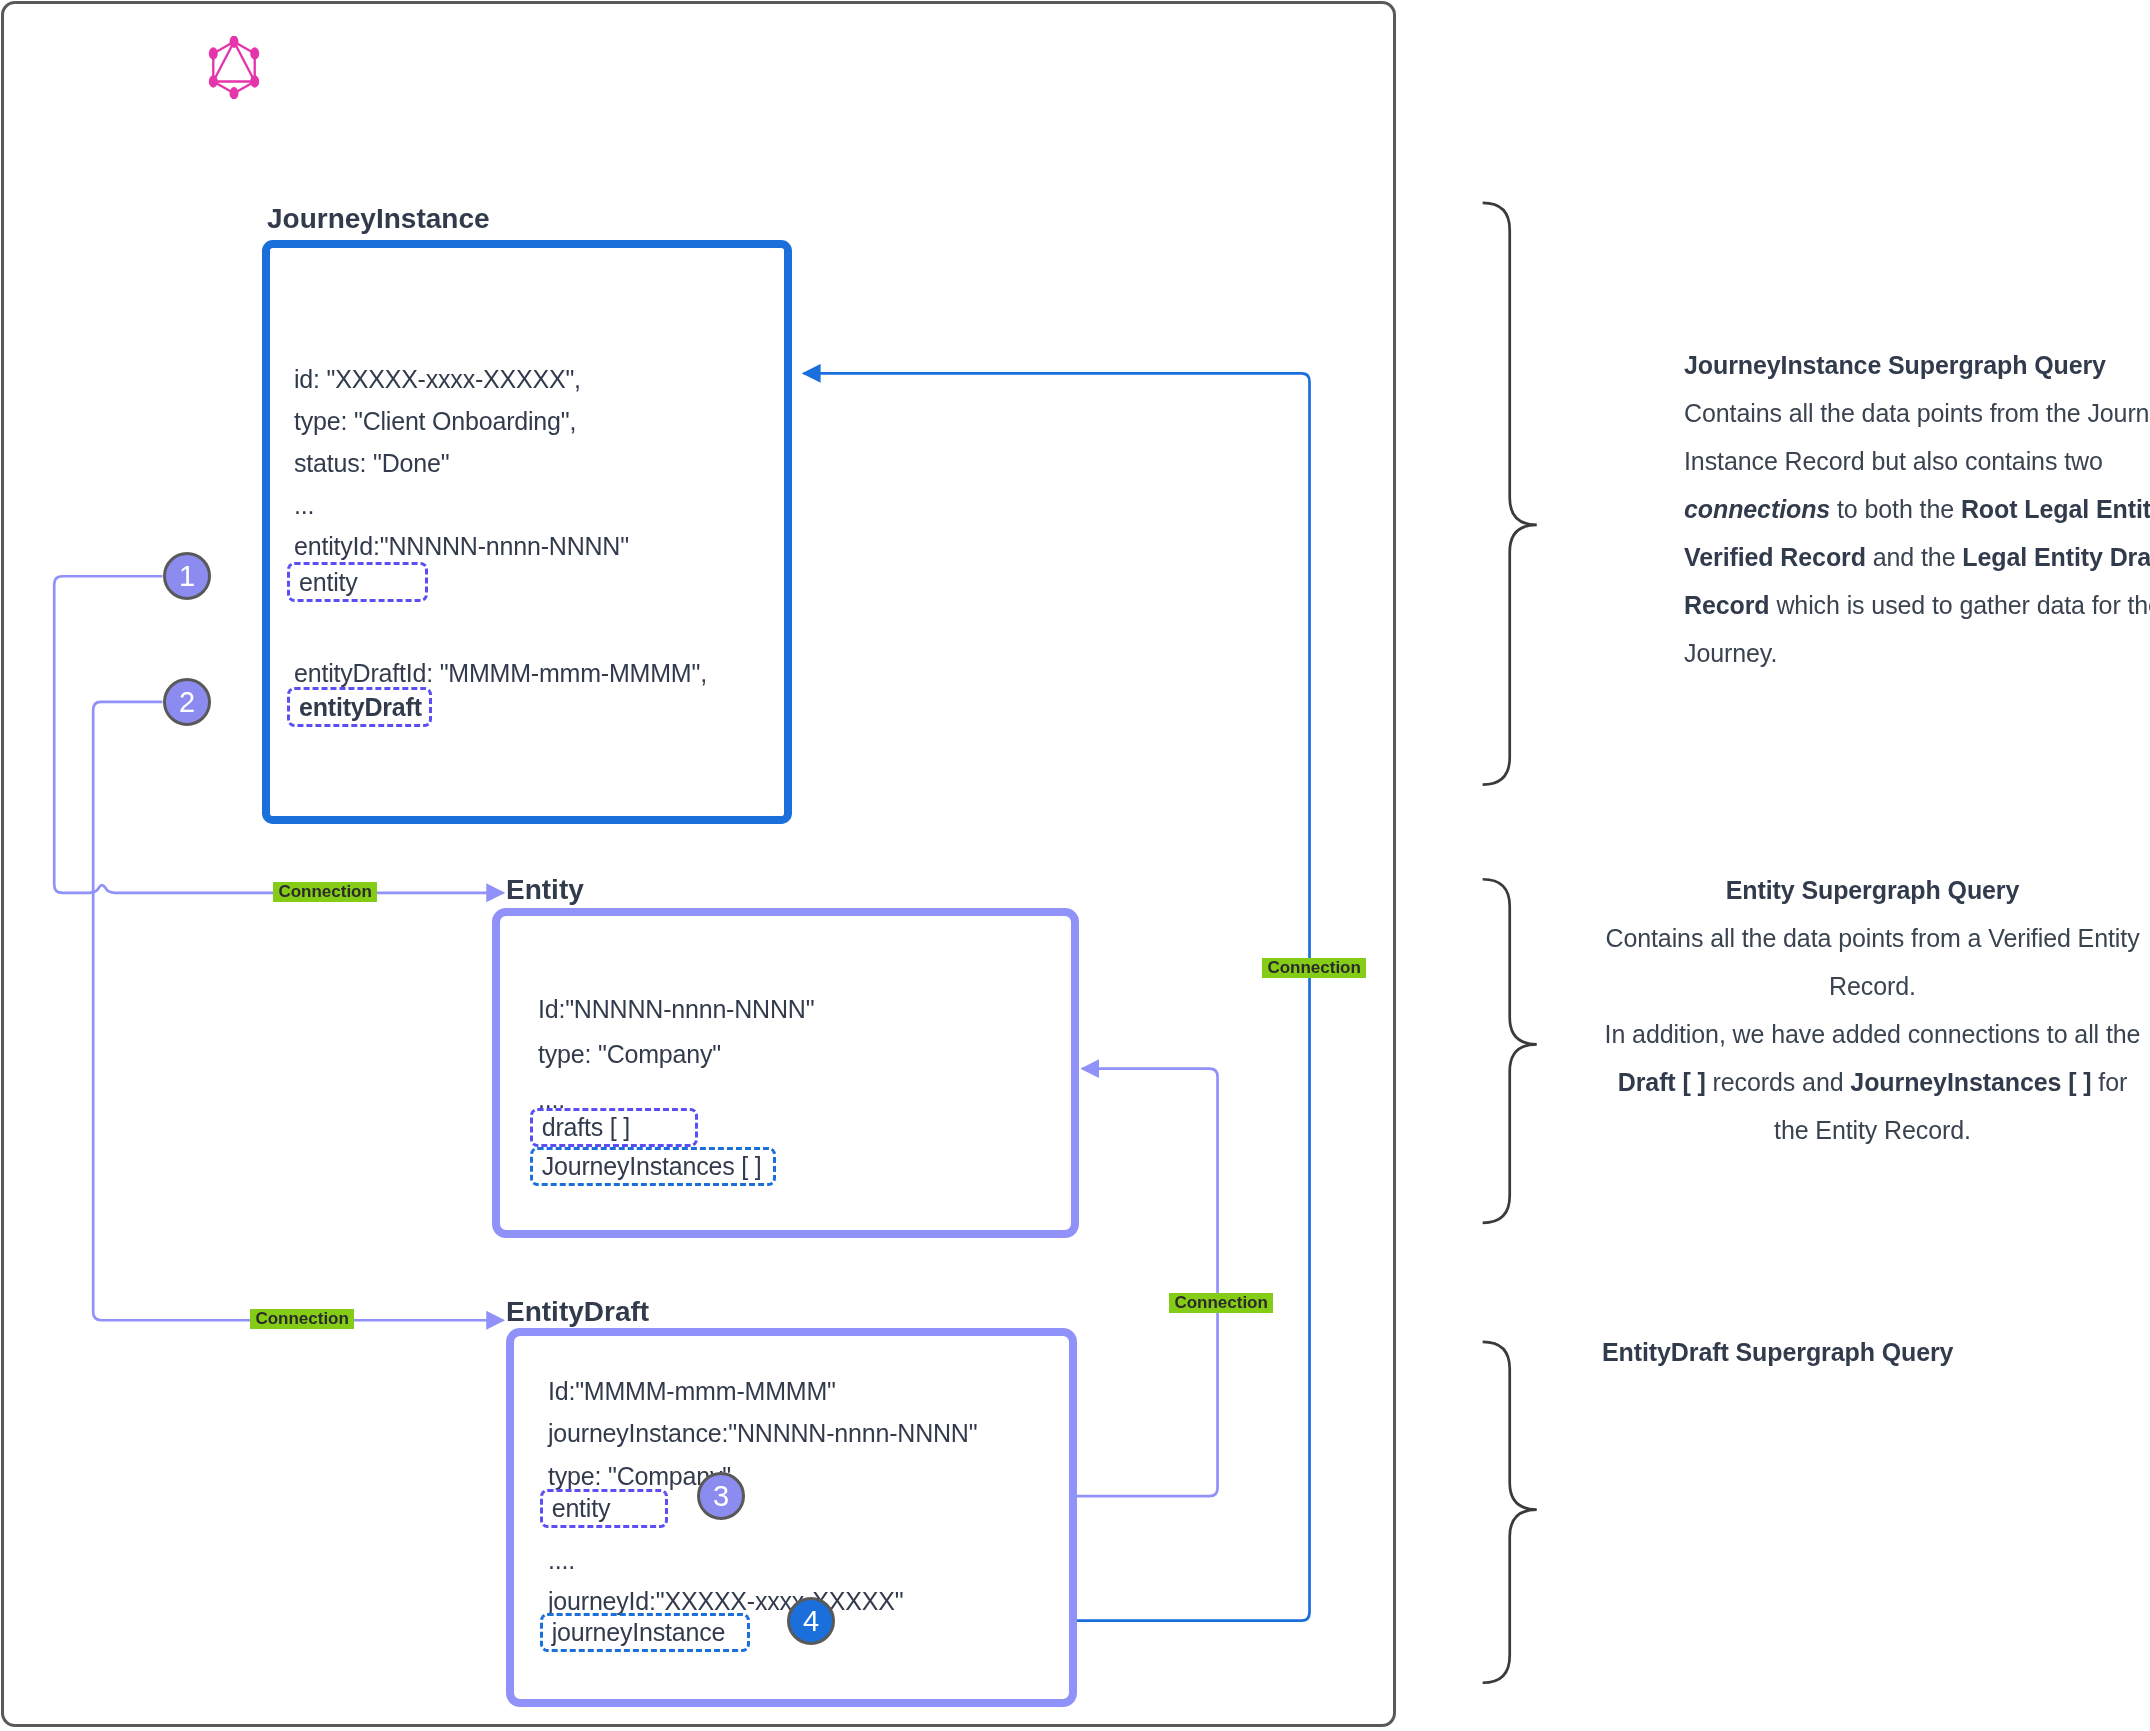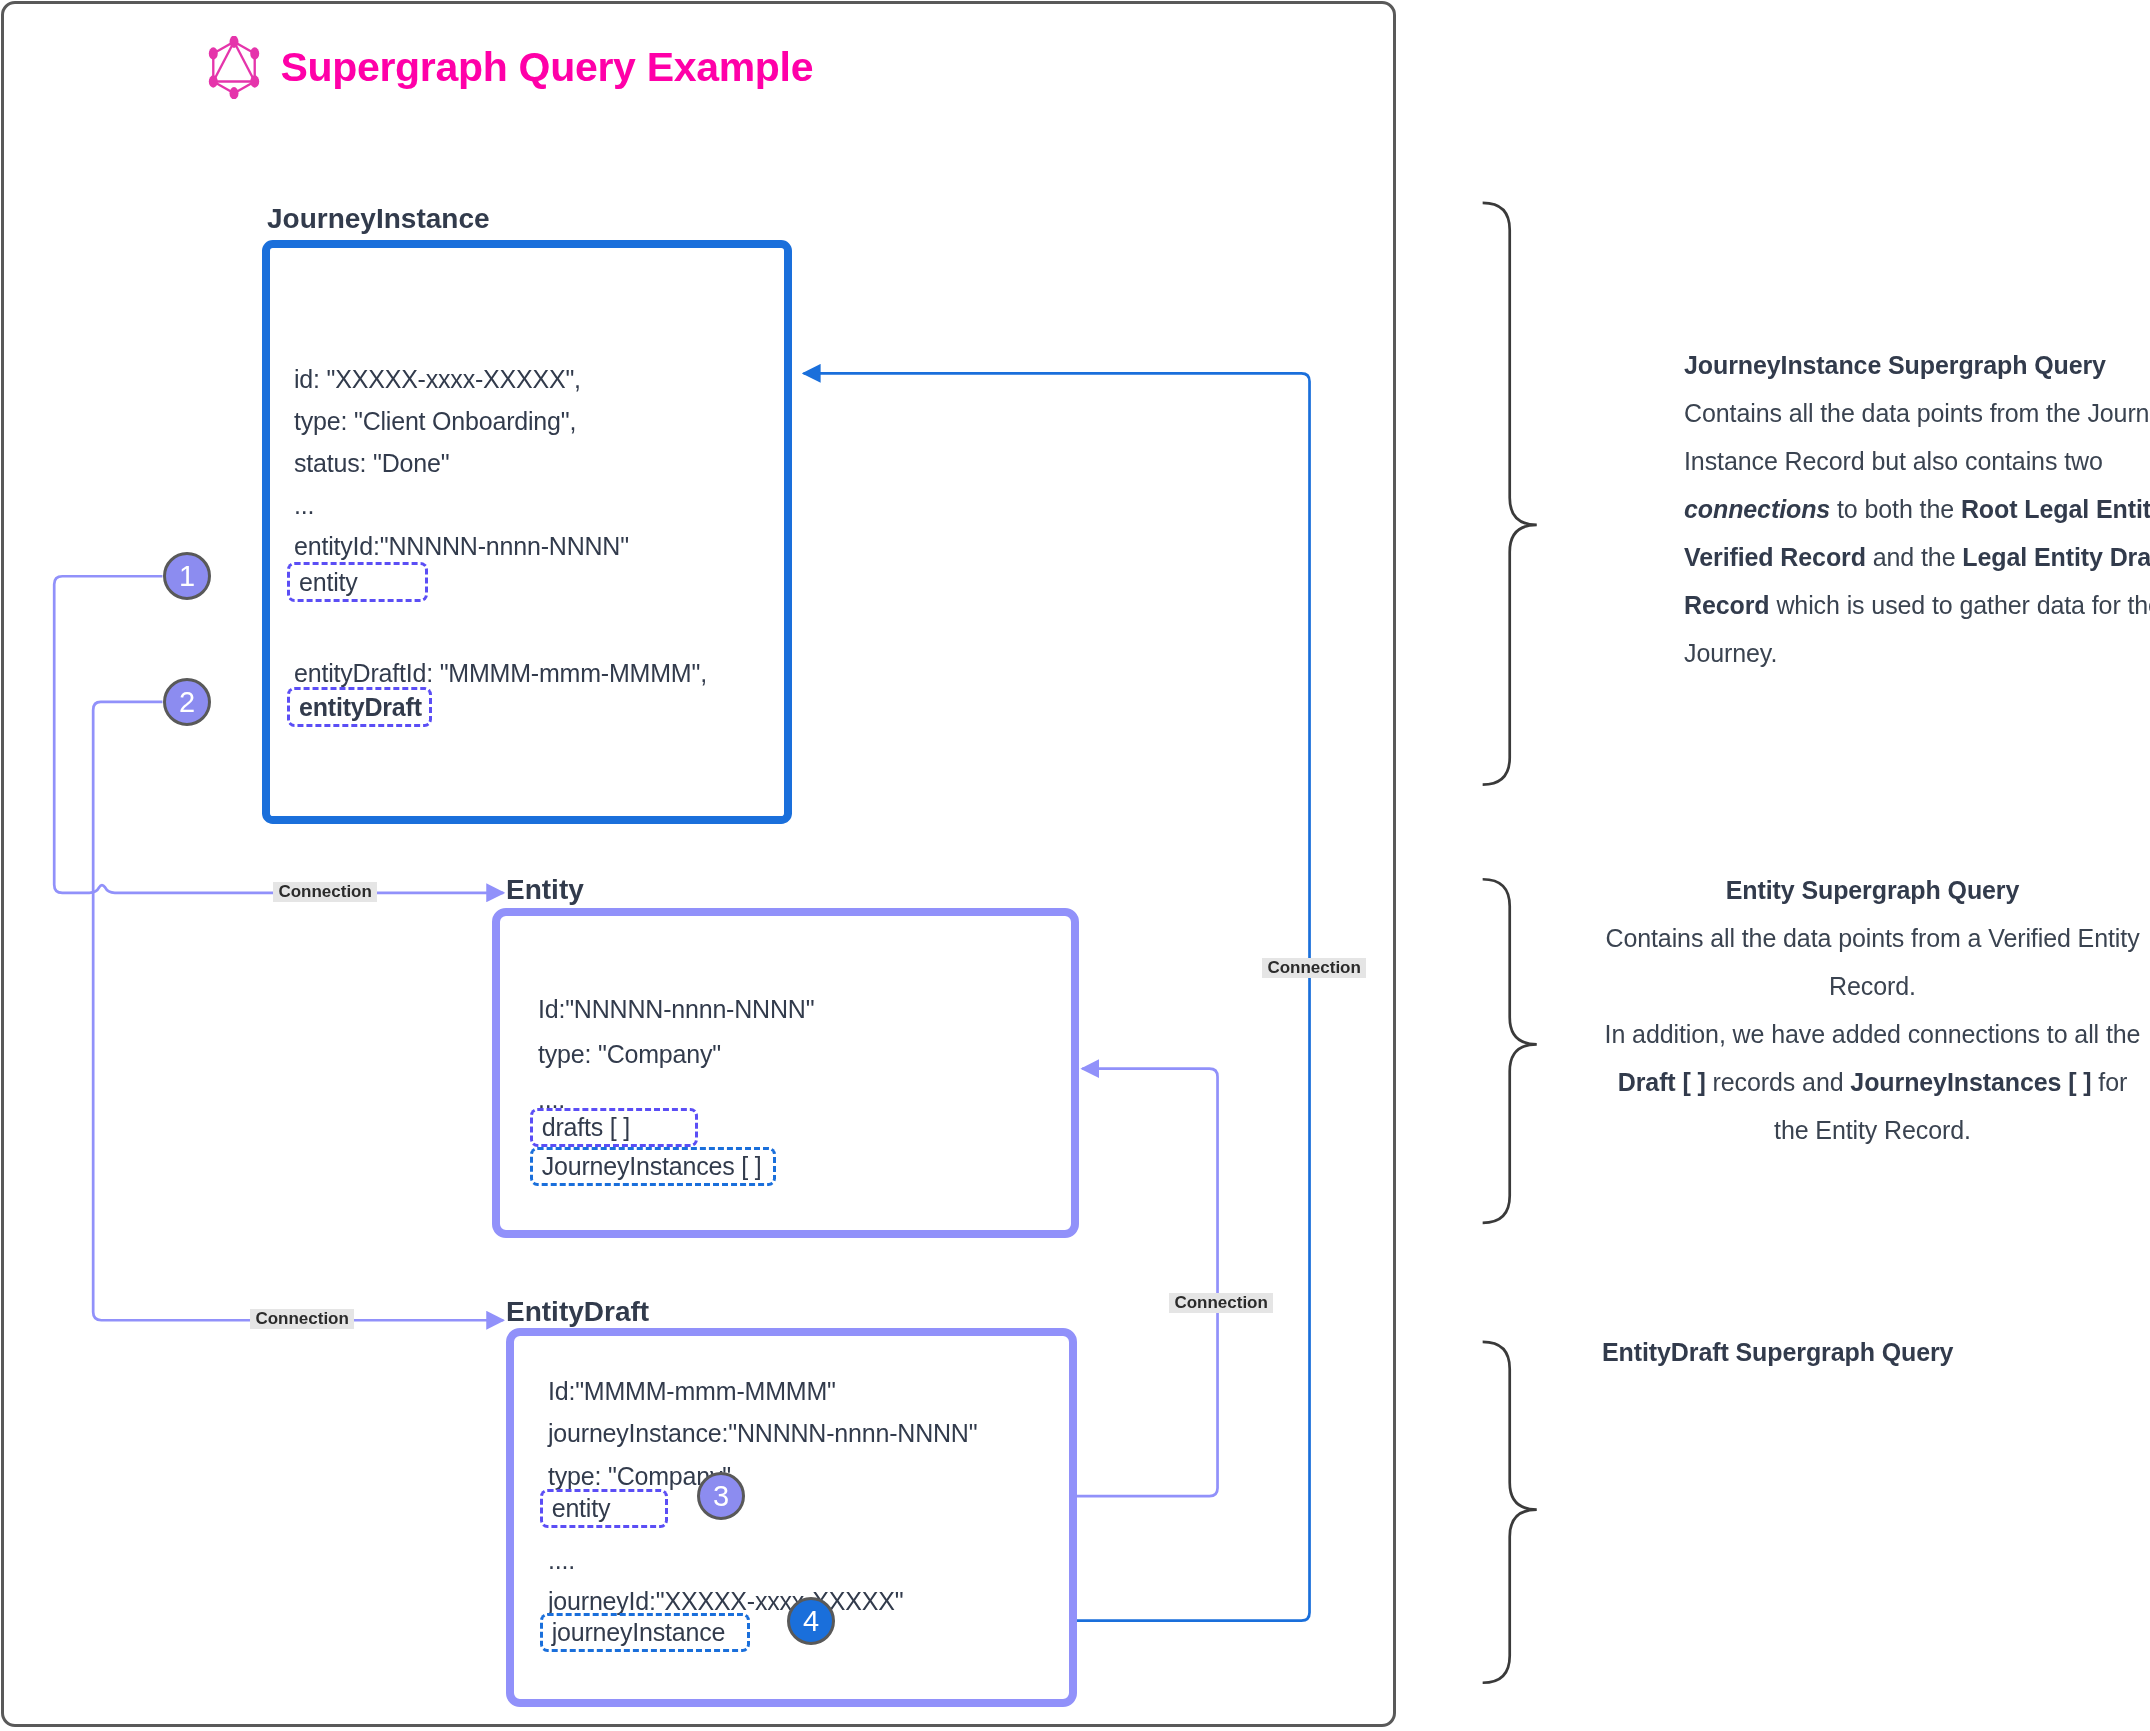--- a/index.html
+++ b/index.html
@@ -38,21 +38,21 @@
   
   .marker{ position:absolute; width:48px; height:48px; border-radius:50%;
            border:3.8px solid #595959; box-sizing:border-box; color:#fff;
            display:flex; align-items:center; justify-content:center;
            font-size:29px; line-height:1; z-index:40; }
   .marker.purple{ background:#8C8CF0; }
   .marker.blue  { background:#1a6fdb; }
 
   
   .edge-label{ position:absolute; font-size:17px; font-weight:bold; color:#2B2B2B;
-               background:#e5e5e5; padding:0 5.4px; white-space:nowrap; z-index:20; }
+               background:#84cc16; padding:0 5.4px; white-space:nowrap; z-index:20; }
 
   
   .note{ position:absolute; width:541px; font-size:25px; line-height:1.92;
          color:#3A4350; letter-spacing:-0.1px; }
   .note .note-title{ font-weight:bold; color:#323B4C; }
   .note b{ font-weight:bold; color:#323B4C; }
   .note i{ font-weight:bold; font-style:italic; color:#323B4C; }
 
   #edges{ position:absolute; left:0; top:0; width:2151px; height:1732px; pointer-events:none; }
   #braces{ position:absolute; left:0; top:0; width:2151px; height:1732px; pointer-events:none; }
@@ -77,21 +77,20 @@
     </g>
     <g fill="#E535AB">
       <ellipse cx="50" cy="10" rx="8" ry="11"></ellipse>
       <ellipse cx="13" cy="31" rx="8" ry="11"></ellipse>
       <ellipse cx="87" cy="31" rx="8" ry="11"></ellipse>
       <ellipse cx="13" cy="81" rx="8" ry="11"></ellipse>
       <ellipse cx="87" cy="81" rx="8" ry="11"></ellipse>
       <ellipse cx="50" cy="102" rx="8" ry="11"></ellipse>
     </g>
   </svg>
-  <div id="title-text">Supergraph Query Example</div>
 </div>
 
 <svg id="edges" viewBox="0 0 3975 3201" width="2151" height="1732">
   <defs>
     <marker id="arrP" viewBox="0 0 10 10" refX="9" refY="5" markerWidth="7" markerHeight="7" orient="auto-start-reverse">
       <path d="M 0 0 L 10 5 L 0 10 z" fill="#9191FA"></path>
     </marker>
     <marker id="arrB" viewBox="0 0 10 10" refX="9" refY="5" markerWidth="7" markerHeight="7" orient="auto-start-reverse">
       <path d="M 0 0 L 10 5 L 0 10 z" fill="#1a6fdb"></path>
     </marker>

